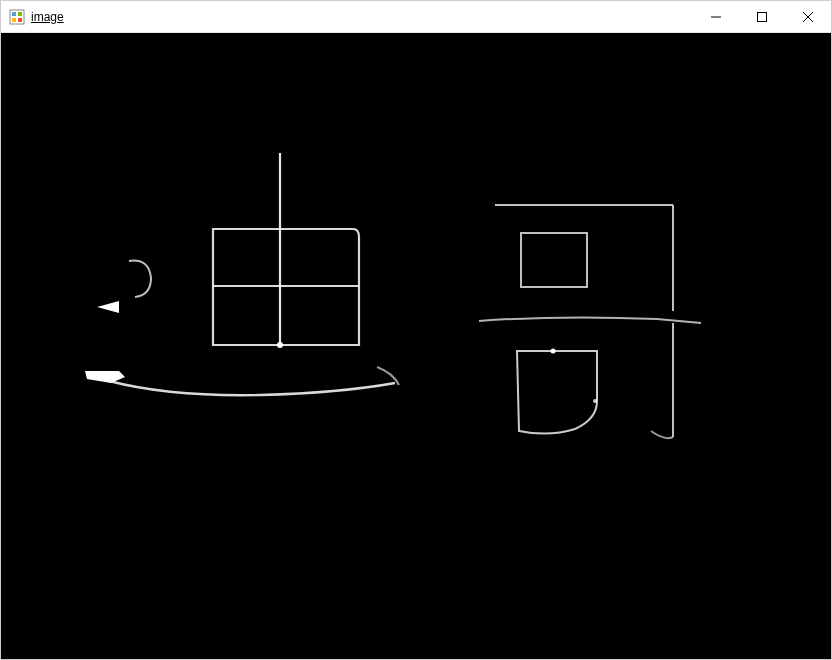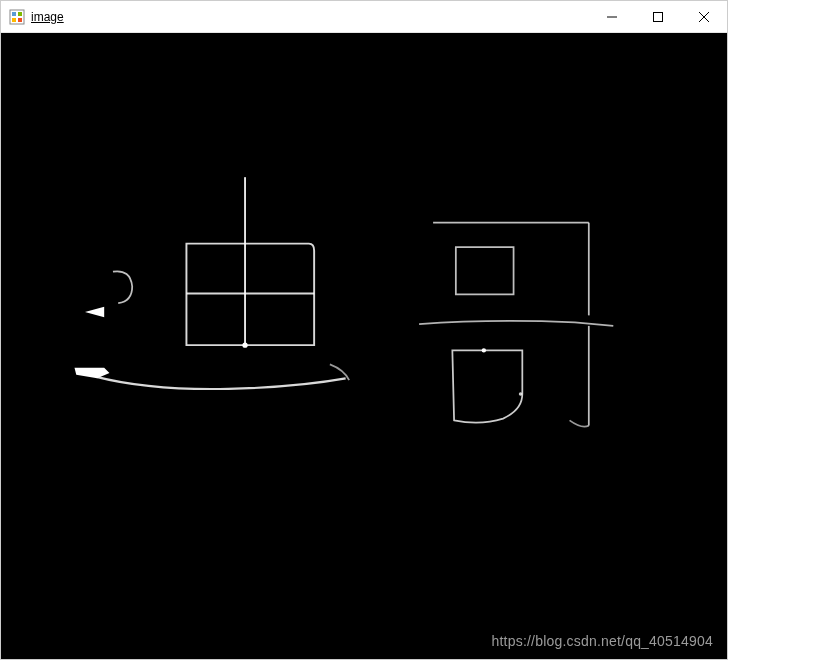--- a/index.html
+++ b/index.html
@@ -8,21 +8,21 @@
       box-sizing: border-box;
     }
     body {
       font-family: "Segoe UI", Tahoma, sans-serif;
       background: #ffffff;
       width: 832px;
       height: 660px;
       overflow: hidden;
     }
     .window {
-      width: 728px;
+      width: 832px;
       height: 660px;
       border: 1px solid #cccccc;
       display: flex;
       flex-direction: column;
       background: #ffffff;
       text-decoration: underline;
     }
     .titlebar {
       height: 32px;
       display: flex;
@@ -146,15 +146,14 @@
       <path d="M 478 288 Q 560 282 656 286 L 700 290" stroke="#ffffff" stroke-width="2" fill="none" opacity="0.7"></path>
 
       <line x1="672" y1="290" x2="672" y2="404" stroke="#ffffff" stroke-width="2" opacity="0.75"></line>
       <path d="M 650 398 Q 664 408 672 404" stroke="#ffffff" stroke-width="2" fill="none" opacity="0.6"></path>
       <path d="M 516 318 L 596 318 L 596 368 Q 596 386 574 396 Q 548 404 518 398 L 516 318 Z" stroke="#ffffff" stroke-width="2" fill="none" opacity="0.8"></path>
 
       <circle cx="552" cy="318" r="2.5" fill="#ffffff"></circle>
       <circle cx="594" cy="368" r="2" fill="#ffffff" opacity="0.8"></circle>
     </svg>
 
-    <div class="watermark">https://blog.csdn.net/qq_40514904</div>
   </div>
 </div>
 
 </body></html>

